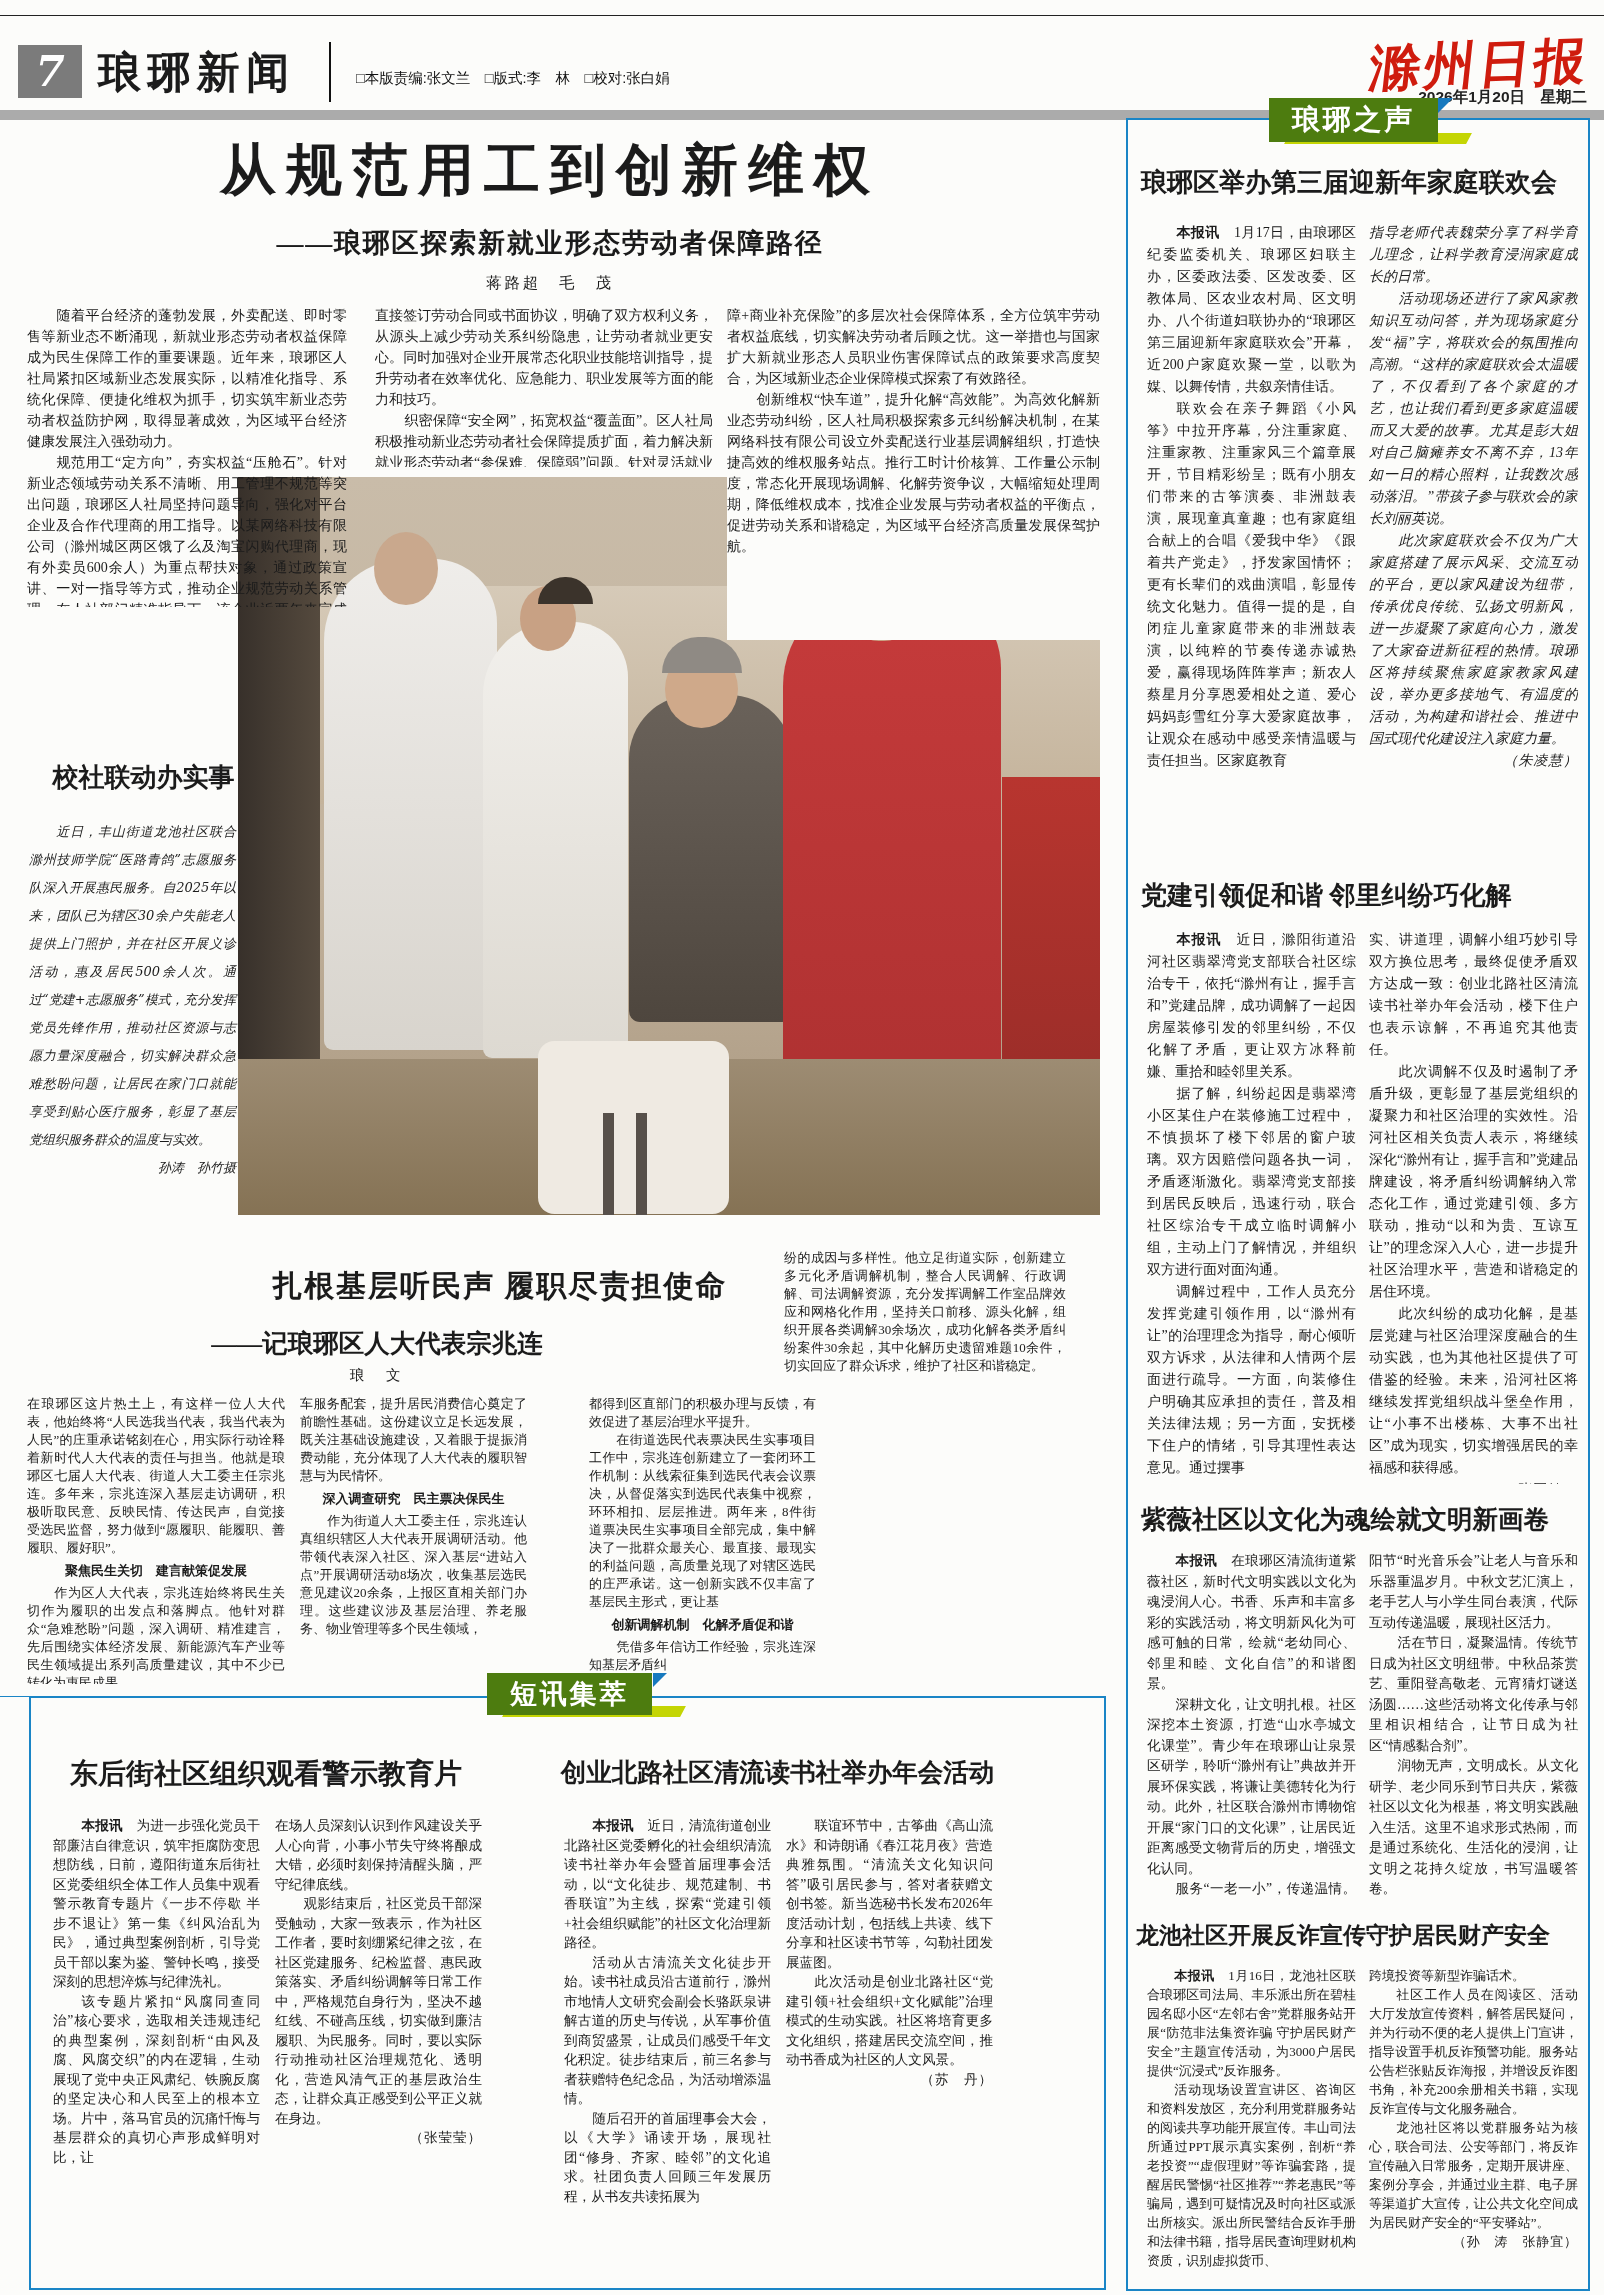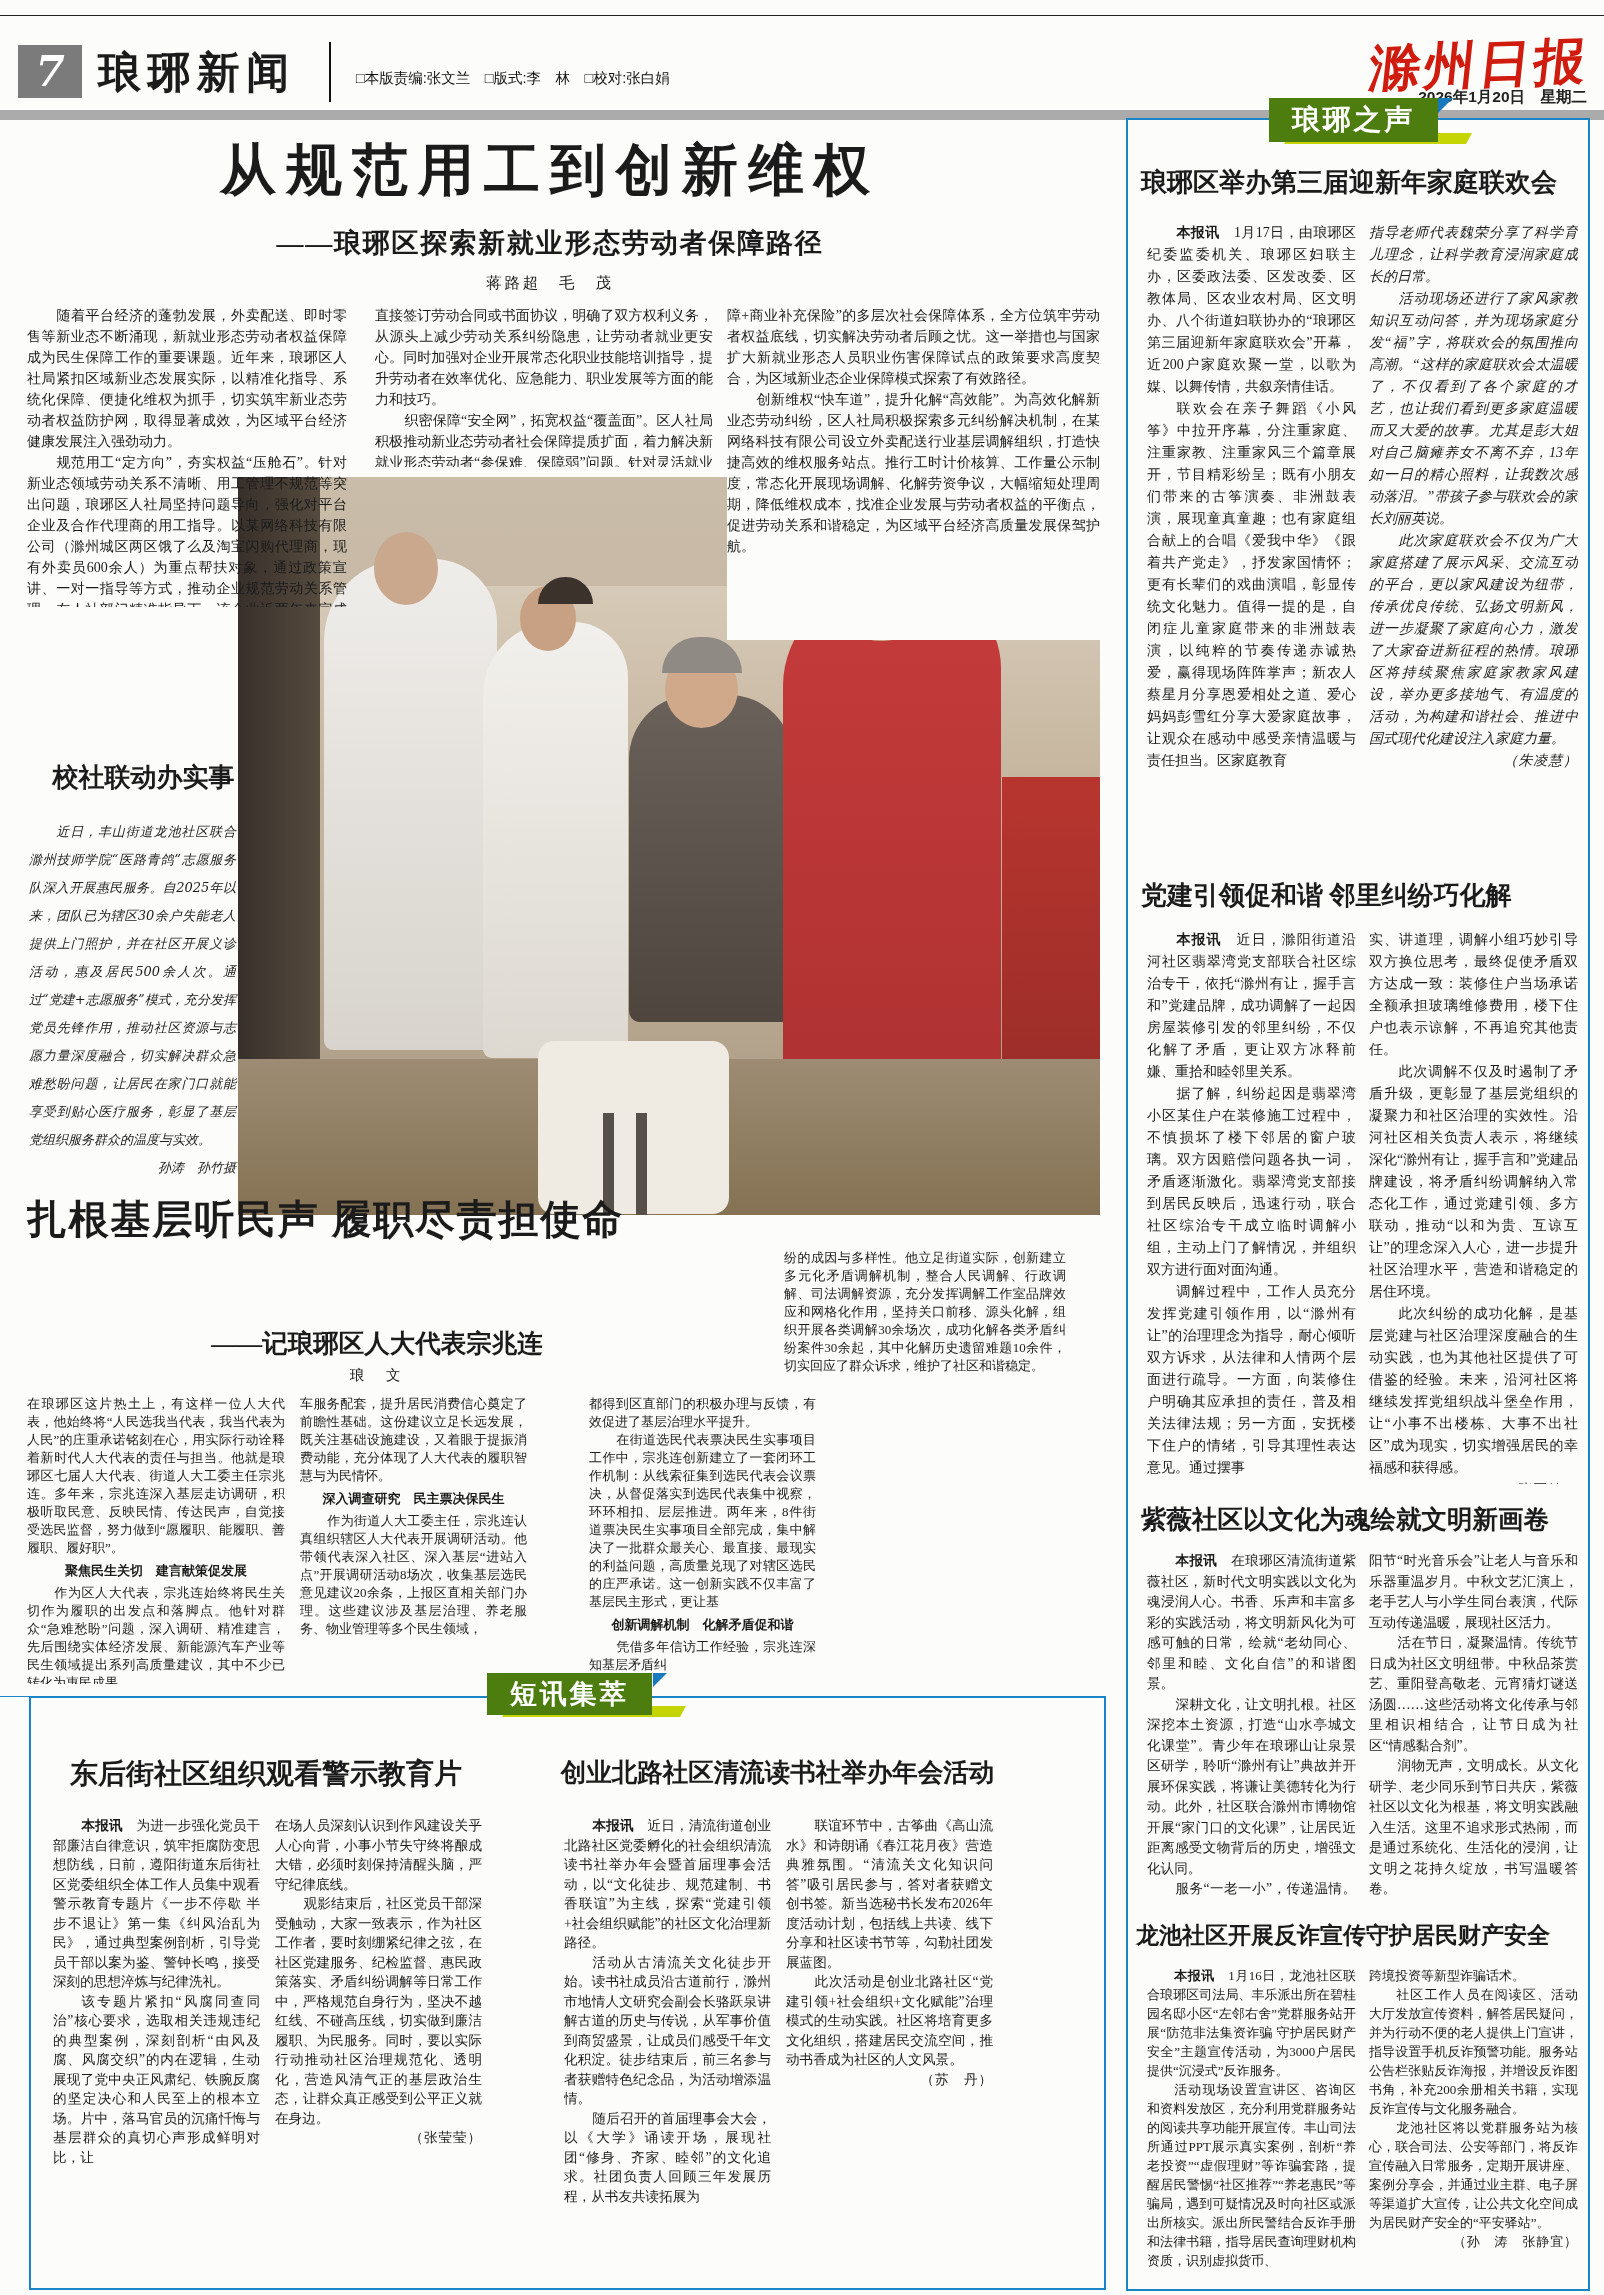--- a/index.html
+++ b/index.html
@@ -29,21 +29,21 @@
   #lead-c3{background:#fcfcfa;}
   
   #photo{left:238px;top:477px;width:862px;height:738px;background:linear-gradient(180deg,#c9bca9 0%,#c2b29c 55%,#a6947c 100%);overflow:hidden;}
   .ph{position:absolute;}
   
   #cap-title{left:38px;top:760px;width:211px;text-align:center;font-size:26px;font-weight:bold;}
   #cap-text{left:29px;top:818px;width:207px;height:318px;font-family:"DejaVu Serif",serif;font-style:italic;font-size:13px;line-height:28px;text-align:justify;}
   #cap-text p{margin:0;text-indent:2.1em;}
   #cap-credit{text-indent:0;text-align:right;font-style:italic;}
   
-  #rep-hl{left:27px;top:1192px;width:700px;text-align:left;font-size:40px;font-weight:bold;letter-spacing:1.8px;}
+  #rep-hl{left:27px;top:1266px;width:700px;text-align:right;font-size:30px;font-weight:bold;letter-spacing:1.8px;}
   #rep-sub{left:27px;top:1326px;width:700px;text-align:center;font-size:25.5px;font-weight:bold;}
   #rep-by{left:27px;top:1366px;width:700px;text-align:center;font-size:14.5px;font-family:"Liberation Sans",sans-serif;letter-spacing:3.6px;}
   .rep-col{font-size:13px;line-height:18px;}
   .rep-col p.sh{font-size:13px;}
   
   .bluebox{position:absolute;border:2.7px solid #1a85c6;background:#fcfcfa;}
   .tab{position:absolute;background:#4d7c0f;color:#fff;font-weight:bold;display:flex;align-items:center;justify-content:center;z-index:6;}
   .tab-notch{position:absolute;width:0;height:0;border-style:solid;z-index:6;}
   .tab-accent{position:absolute;background:#c4d503;transform:skewX(-28deg);z-index:5;}
   
@@ -184,21 +184,21 @@
       <p class="sig"><span>（朱凌慧）</span></p>
     </div>
 
   <div class="rail-hl" style="left:1141px;top:878px;width:429px;font-size:26px;">党建引领促和谐  邻里纠纷巧化解</div>
   <div class="col rail-col" style="left:1147px;top:929px;width:209px;height:555px;">
       <p><b>本报讯</b>　近日，滁阳街道沿河社区翡翠湾党支部联合社区综治专干，依托“滁州有让，握手言和”党建品牌，成功调解了一起因房屋装修引发的邻里纠纷，不仅化解了矛盾，更让双方冰释前嫌、重拾和睦邻里关系。</p>
       <p>据了解，纠纷起因是翡翠湾小区某住户在装修施工过程中，不慎损坏了楼下邻居的窗户玻璃。双方因赔偿问题各执一词，矛盾逐渐激化。翡翠湾党支部接到居民反映后，迅速行动，联合社区综治专干成立临时调解小组，主动上门了解情况，并组织双方进行面对面沟通。</p>
       <p>调解过程中，工作人员充分发挥党建引领作用，以“滁州有让”的治理理念为指导，耐心倾听双方诉求，从法律和人情两个层面进行疏导。一方面，向装修住户明确其应承担的责任，普及相关法律法规；另一方面，安抚楼下住户的情绪，引导其理性表达意见。通过摆事</p>
     </div>
   <div class="col rail-col" style="left:1369px;top:929px;width:209px;height:555px;">
-      <p class="nc">实、讲道理，调解小组巧妙引导双方换位思考，最终促使矛盾双方达成一致：装修住户当场承诺全额承担玻璃维修费用，楼下住户也表示谅解，不再追究其他责任。</p>
+      <p class="nc">实、讲道理，调解小组巧妙引导双方换位思考，最终促使矛盾双方达成一致：创业北路社区清流读书社举办年会活动，楼下住户也表示谅解，不再追究其他责任。</p>
       <p>此次调解不仅及时遏制了矛盾升级，更彰显了基层党组织的凝聚力和社区治理的实效性。沿河社区相关负责人表示，将继续深化“滁州有让，握手言和”党建品牌建设，将矛盾纠纷调解纳入常态化工作，通过党建引领、多方联动，推动“以和为贵、互谅互让”的理念深入人心，进一步提升社区治理水平，营造和谐稳定的居住环境。</p>
       <p>此次纠纷的成功化解，是基层党建与社区治理深度融合的生动实践，也为其他社区提供了可借鉴的经验。未来，沿河社区将继续发挥党组织战斗堡垒作用，让“小事不出楼栋、大事不出社区”成为现实，切实增强居民的幸福感和获得感。</p>
       <p class="sig"><span>（张国敏）</span></p>
     </div>
 
   <div class="rail-hl" style="left:1141px;top:1502px;width:429px;font-size:25.5px;">紫薇社区以文化为魂绘就文明新画卷</div>
   <div class="col rail-col" style="left:1147px;top:1551px;width:209px;height:345px;font-size:13.6px;line-height:20.5px;">
       <p><b>本报讯</b>　在琅琊区清流街道紫薇社区，新时代文明实践以文化为魂浸润人心。书香、乐声和丰富多彩的实践活动，将文明新风化为可感可触的日常，绘就“老幼同心、邻里和睦、文化自信”的和谐图景。</p>
       <p>深耕文化，让文明扎根。社区深挖本土资源，打造“山水亭城文化课堂”。青少年在琅琊山让泉景区研学，聆听“滁州有让”典故并开展环保实践，将谦让美德转化为行动。此外，社区联合滁州市博物馆开展“家门口的文化课”，让居民近距离感受文物背后的历史，增强文化认同。</p>
       <p>服务“一老一小”，传递温情。针对儿童，社区常态化举办“书香伴成长”故事会，通过角色扮演激发阅读兴趣；面向长者，重</p>

